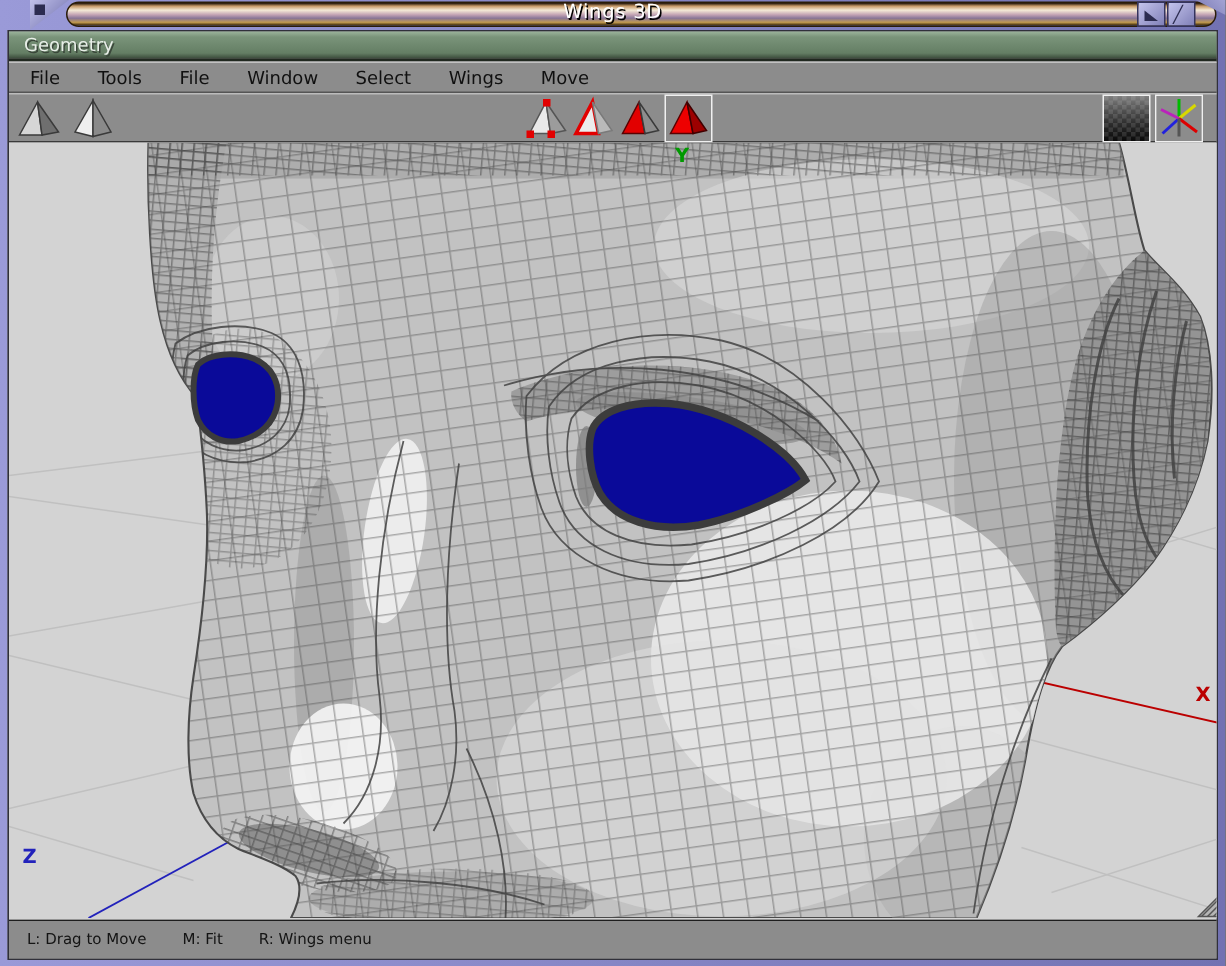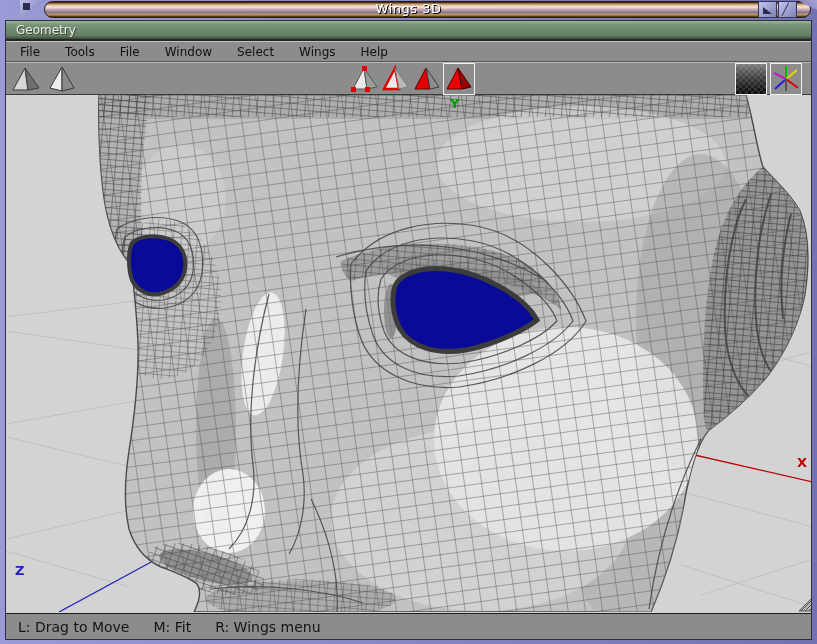--- a/index.html
+++ b/index.html
@@ -78,21 +78,21 @@
   .tbicon{width:30px;height:30px;display:block;cursor:pointer;}
   .framed{border:1px solid #f0f0f0;padding:0;line-height:0;}
   
   .viewport{flex:1 1 auto;position:relative;background:#d3d3d3;overflow:hidden;}
   .viewport svg{display:block;}
   
   .statusbar{
     height:26px;flex:0 0 26px;background:#8c8c8c;
     border-top:1px solid #1e1e1e;
     display:flex;align-items:center;padding-left:12px;gap:24px;
-    font-size:14px;color:#141414;
+    font-size:10px;color:#141414;
   }
 </style>
 </head>
 <body>
 
 <div class="window">
 
   <div class="titlerow">
     <div class="titlebar"></div>
     <div class="titletext">Wings 3D</div>
@@ -116,21 +116,21 @@
       <span>Geometry</span>
     </div>
 
     <div class="menubar">
       <span class="menuitem">File</span>
       <span class="menuitem">Tools</span>
       <span class="menuitem">File</span>
       <span class="menuitem">Window</span>
       <span class="menuitem">Select</span>
       <span class="menuitem">Wings</span>
-      <span class="menuitem">Help</span>
+      <span class="menuitem">Move</span>
     </div>
 
     <div class="toolbar">
       <div class="tb-left">
         <svg class="tbicon" viewBox="0 0 30 30">
           <polygon points="2,26 14,4 17,26" fill="#d6d6d6" stroke="#3a3a3a" stroke-width="1"></polygon>
           <polygon points="17,26 14,4 28,24" fill="#6f6f6f" stroke="#3a3a3a" stroke-width="1"></polygon>
         </svg>
         <svg class="tbicon" viewBox="0 0 30 30">
           <polygon points="3,24 15,3 15,27" fill="#efefef" stroke="#3a3a3a" stroke-width="1"></polygon>

